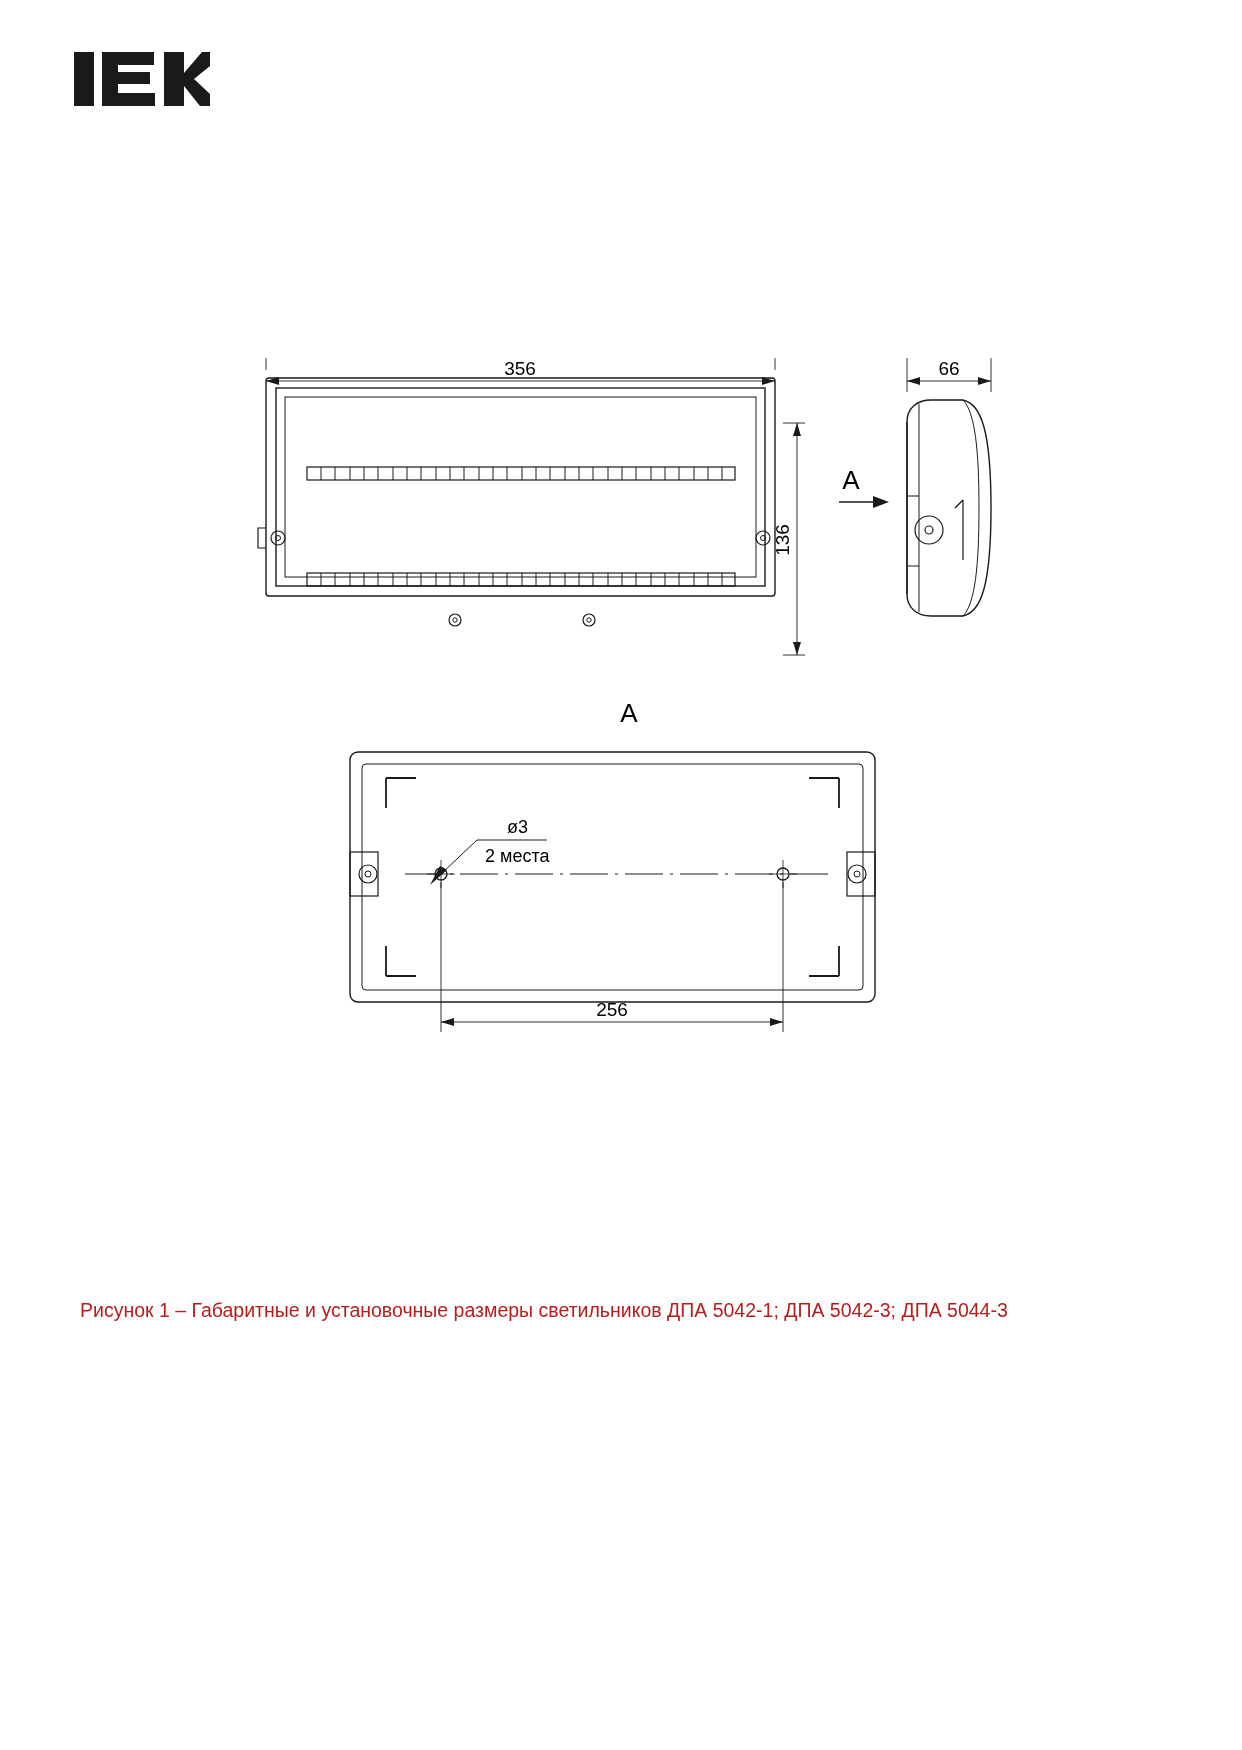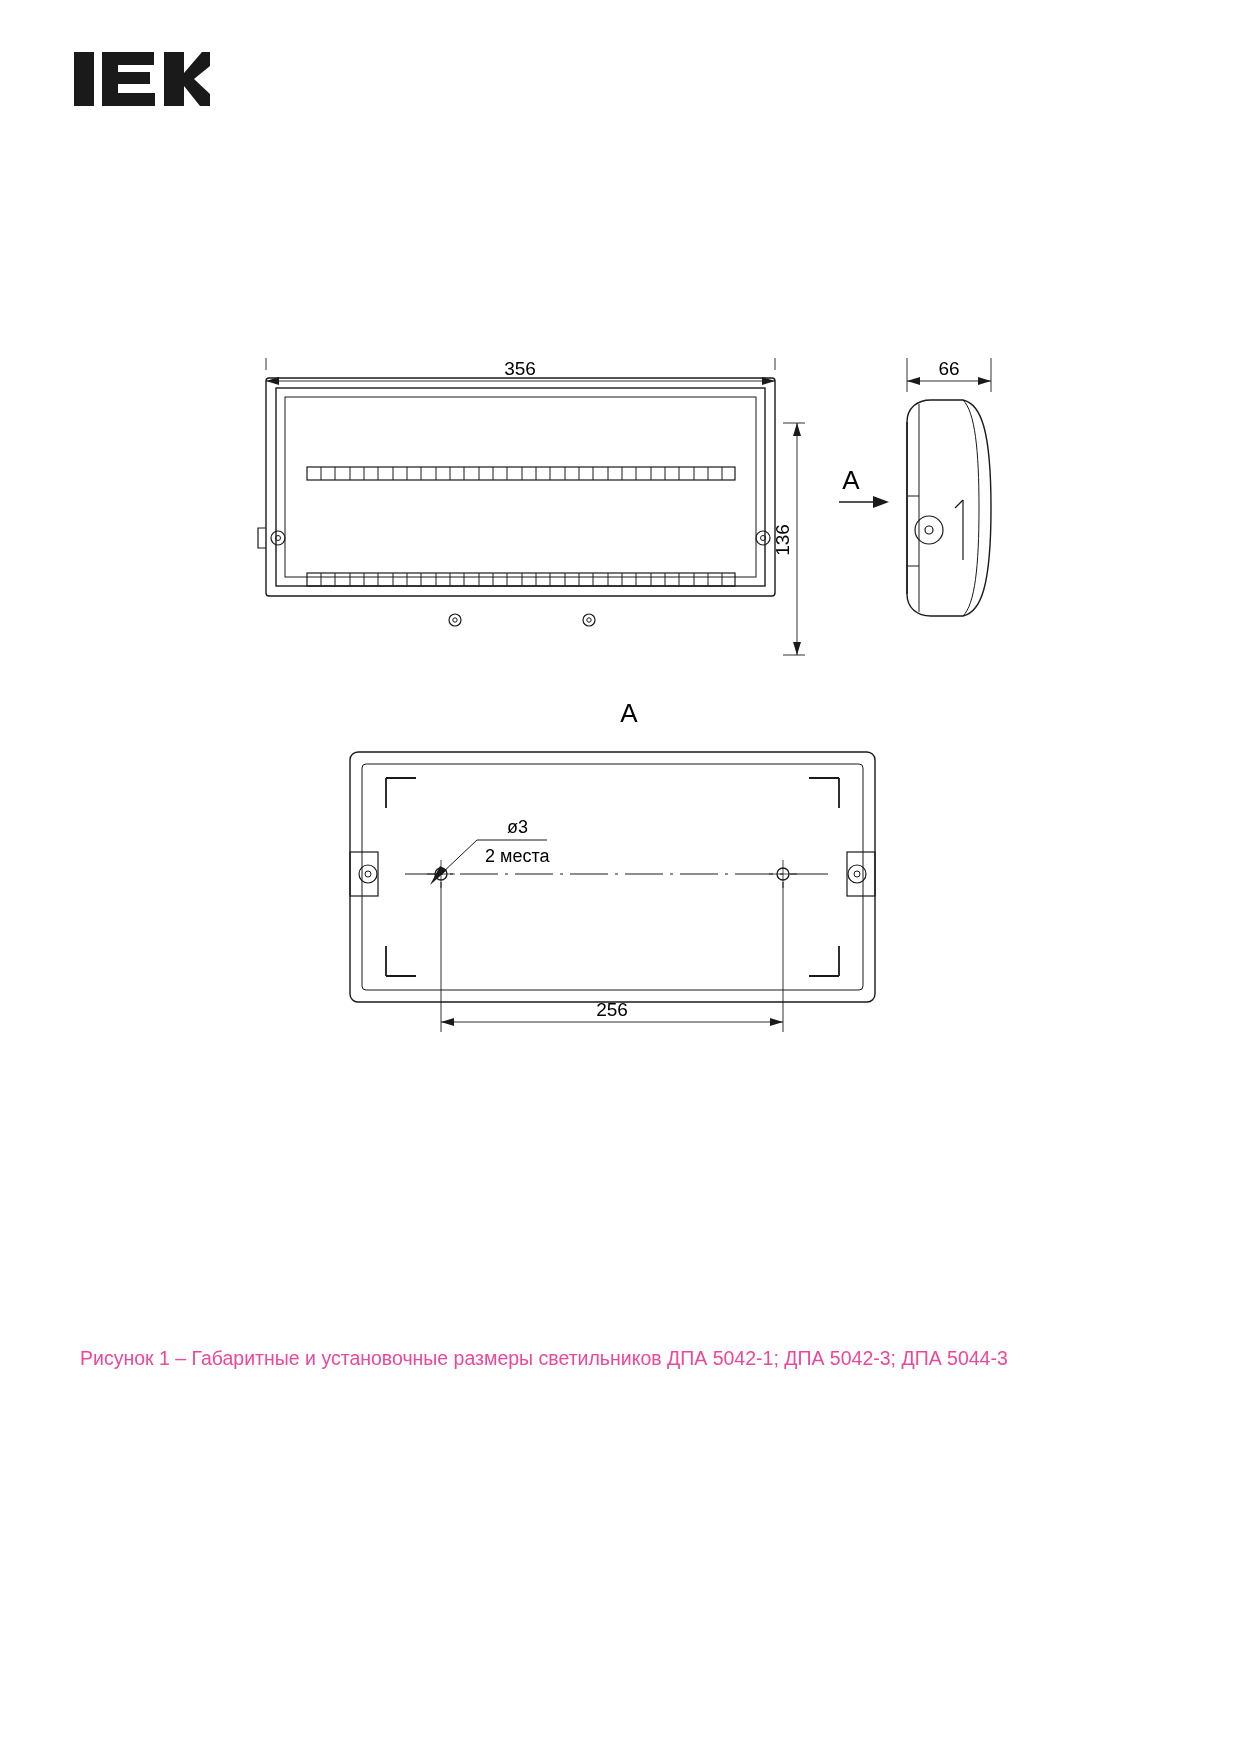--- a/index.html
+++ b/index.html
@@ -32,25 +32,25 @@
     top: 0;
     width: 1242px;
     height: 1750px;
     margin-left: 45px;
   }
 
   
   .caption {
     position: absolute;
     left: 80px;
-    top: 1343px;
+    top: 1295px;
     width: 1020px;
     font-size: 19.5px;
     line-height: 30px;
-    color: #ec4899;
+    color: #b91c1c;
   }
 
   text {
     font-family: "Liberation Sans", sans-serif;
     fill: #000;
   }
 </style>
 </head>
 <body>
 

